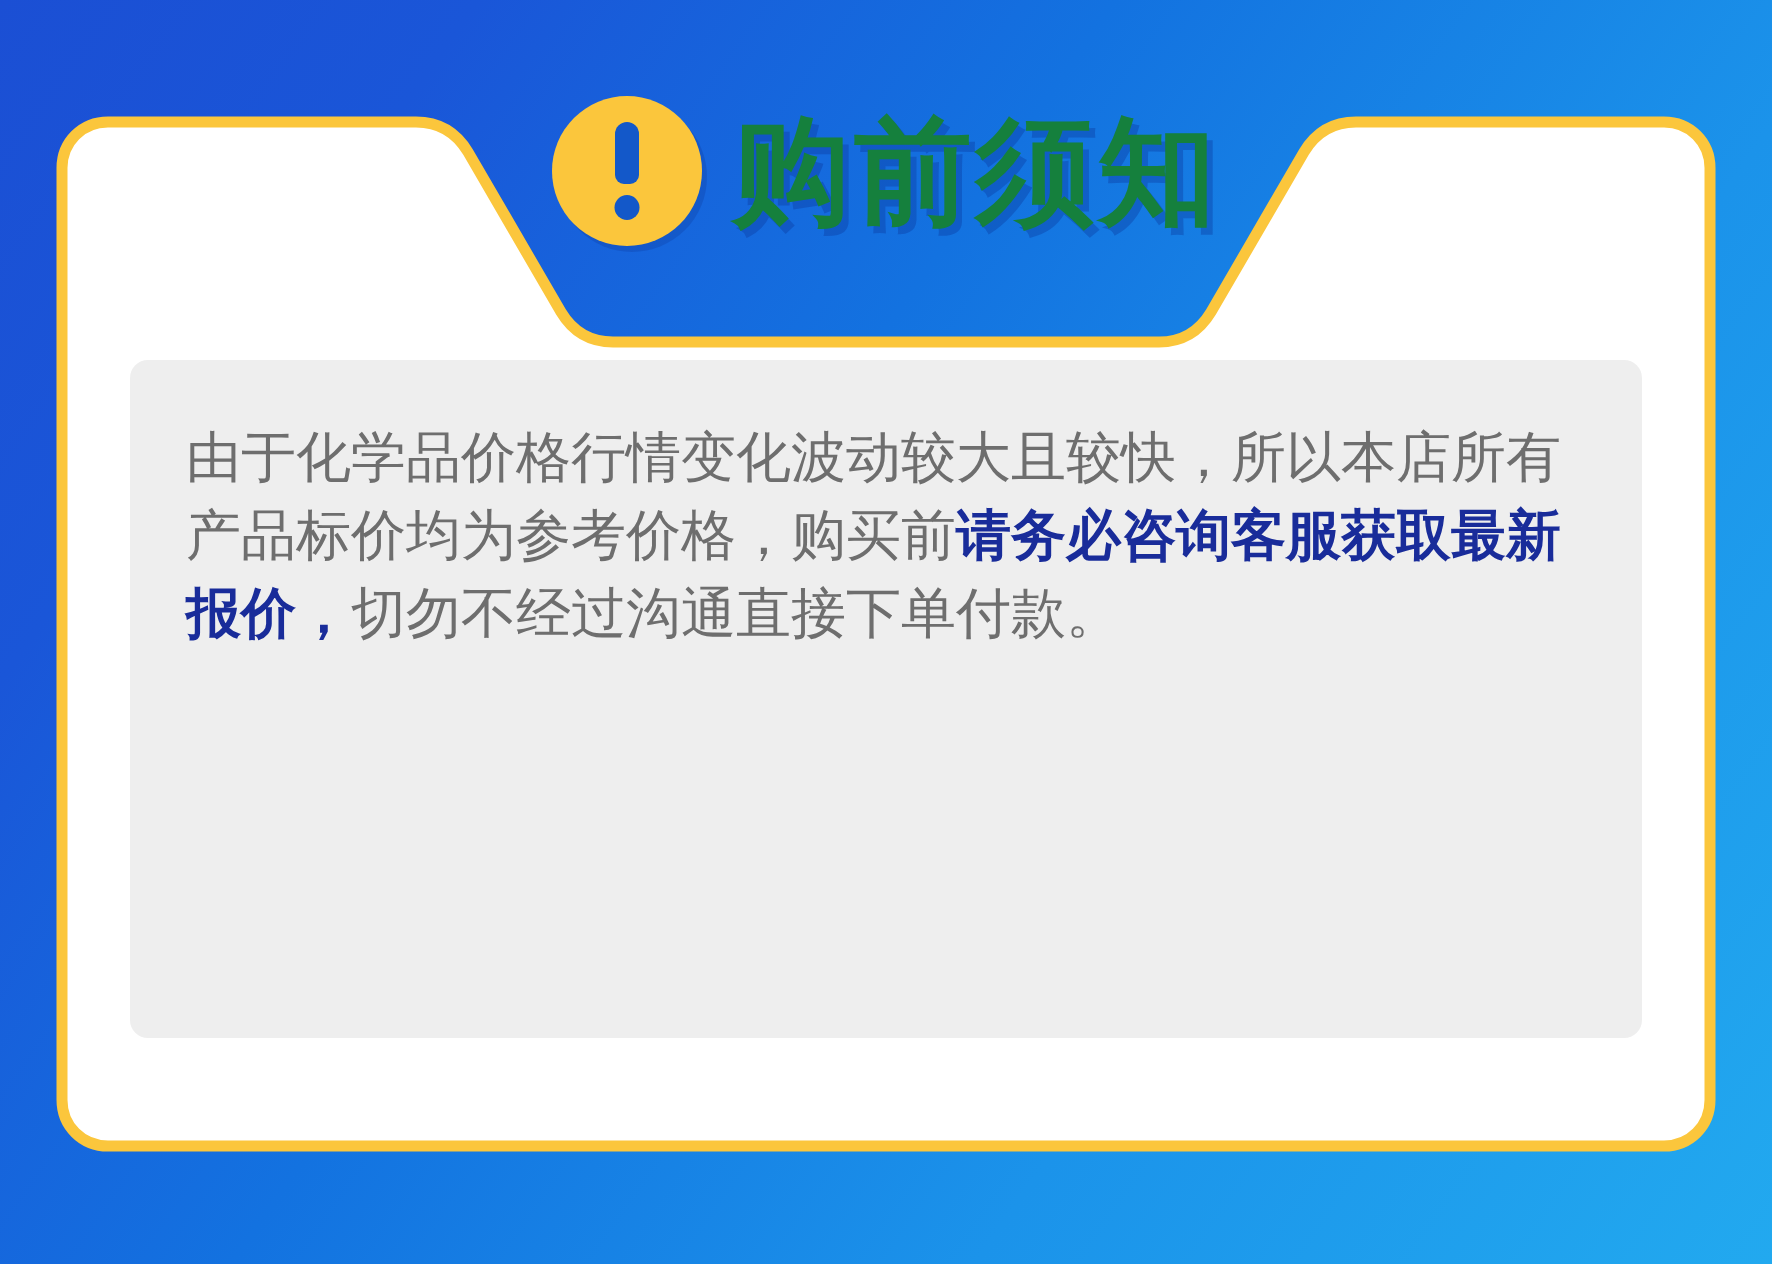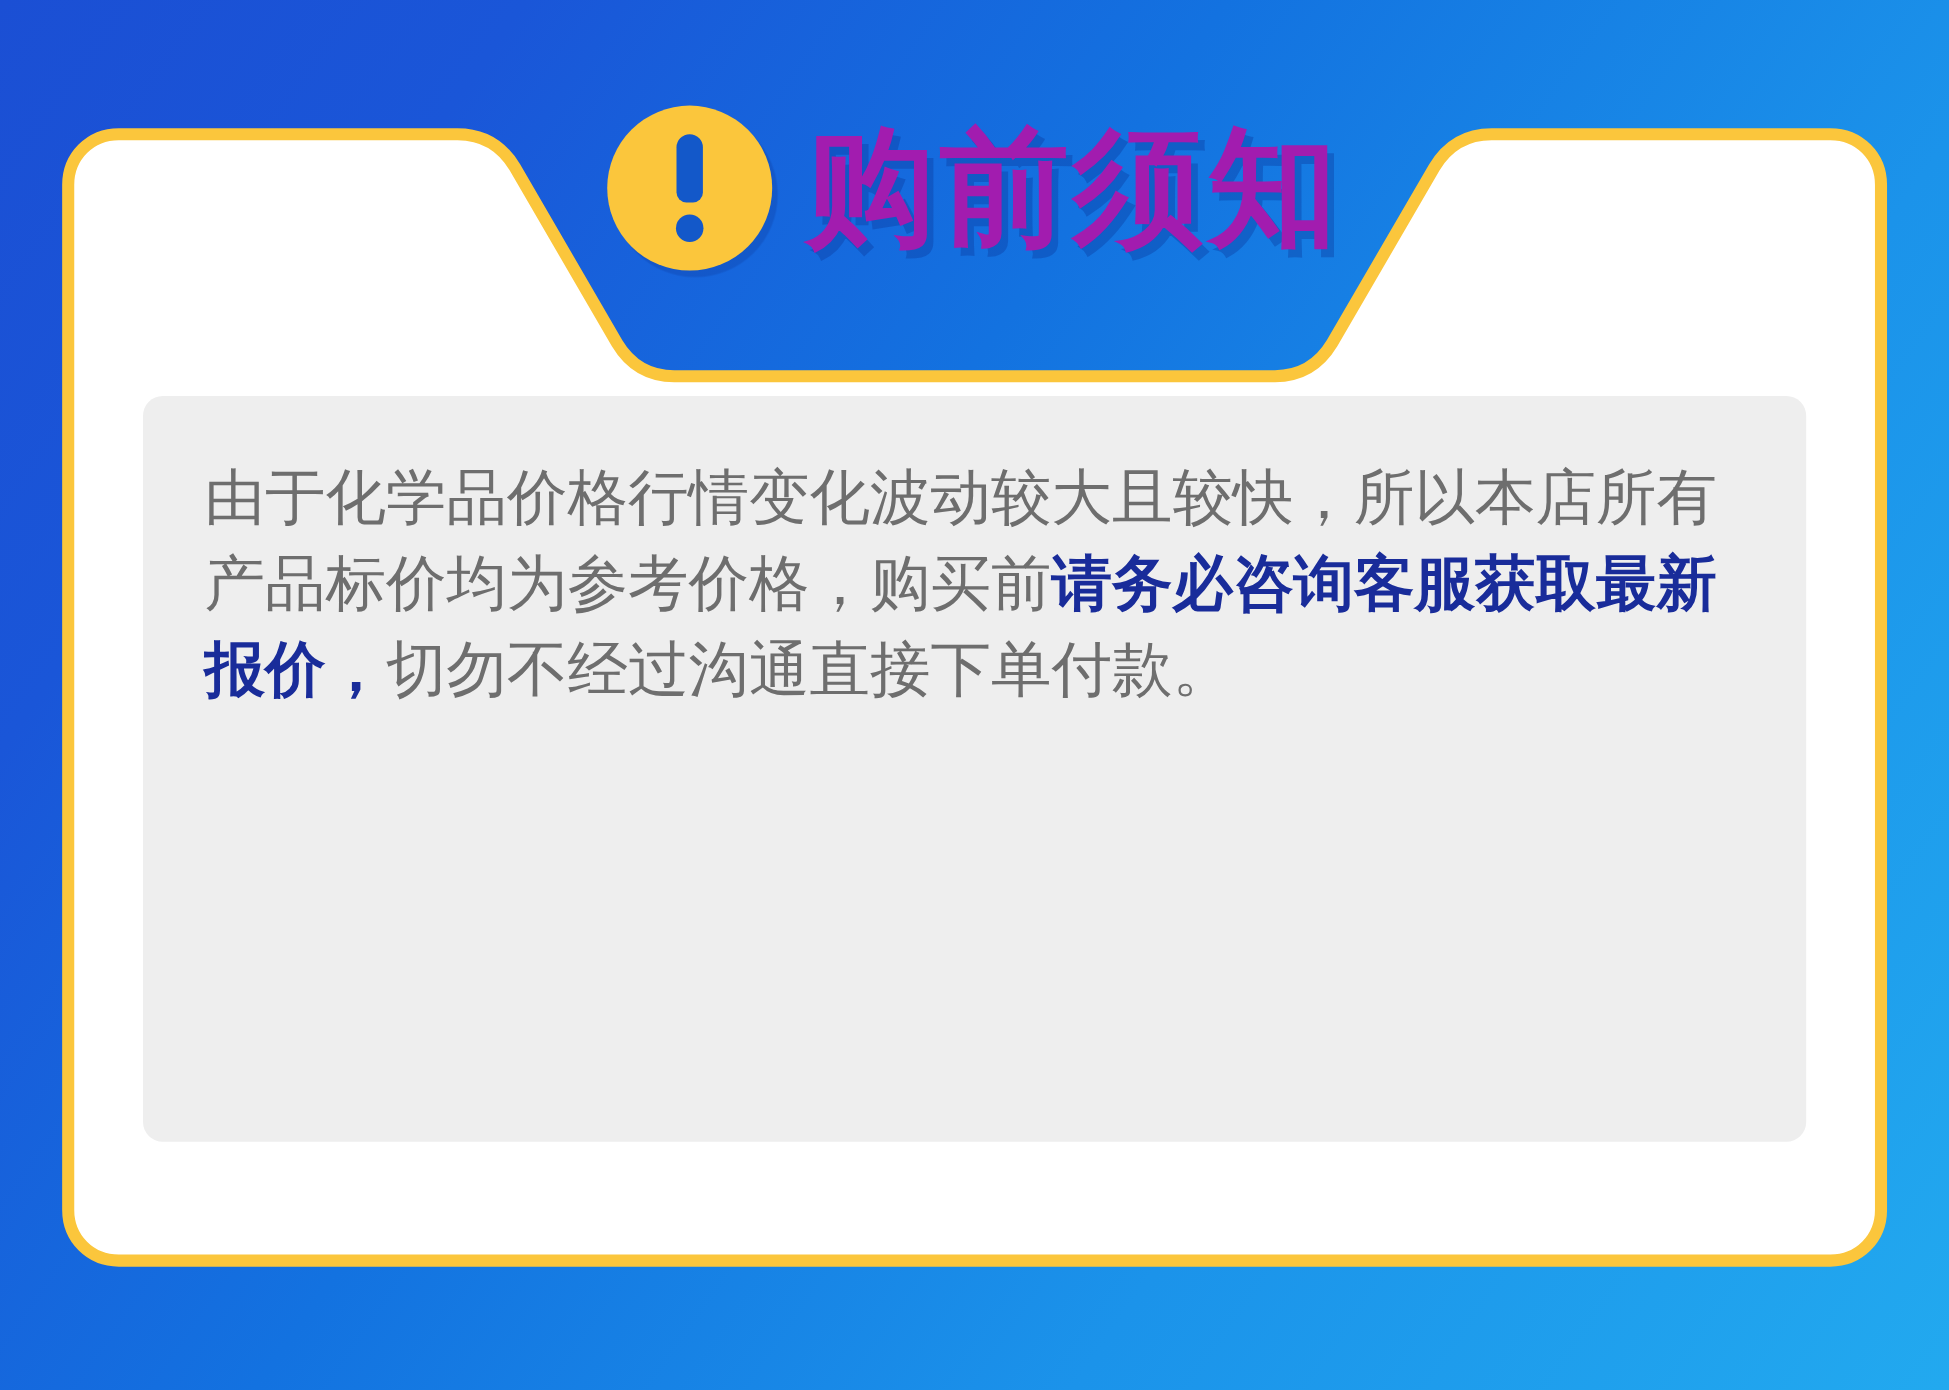--- a/index.html
+++ b/index.html
@@ -52,36 +52,35 @@
     position:absolute;
     left:50%; top:99px;
     transform:translateX(-50%);
     width:25px; height:25px;
     border-radius:50%;
     background:#1358c9;
   }
   #page-title{
     font-size:118px;
     font-weight:bold;
-    color:#a21caf;
+    color:#15803d;
     letter-spacing:4px;
     line-height:1;
     text-shadow:6px 7px 0 rgba(11,58,158,.38);
     white-space:nowrap;
   }
 
   
   #notice-panel{
     position:absolute;
     left:130px; top:360px;
     width:1512px; height:678px;
     background:#eeeeee;
     border-radius:18px;
     padding:58px 56px 0 56px;
-    font-family:Liberation Mono, monospace;
   }
   #notice-body{
     font-size:55px;
     line-height:1.42;
     color:#6e6e6e;
     letter-spacing:0px;
     text-align:left;
   }
   #notice-body .hl{
     color:#192c9a;

